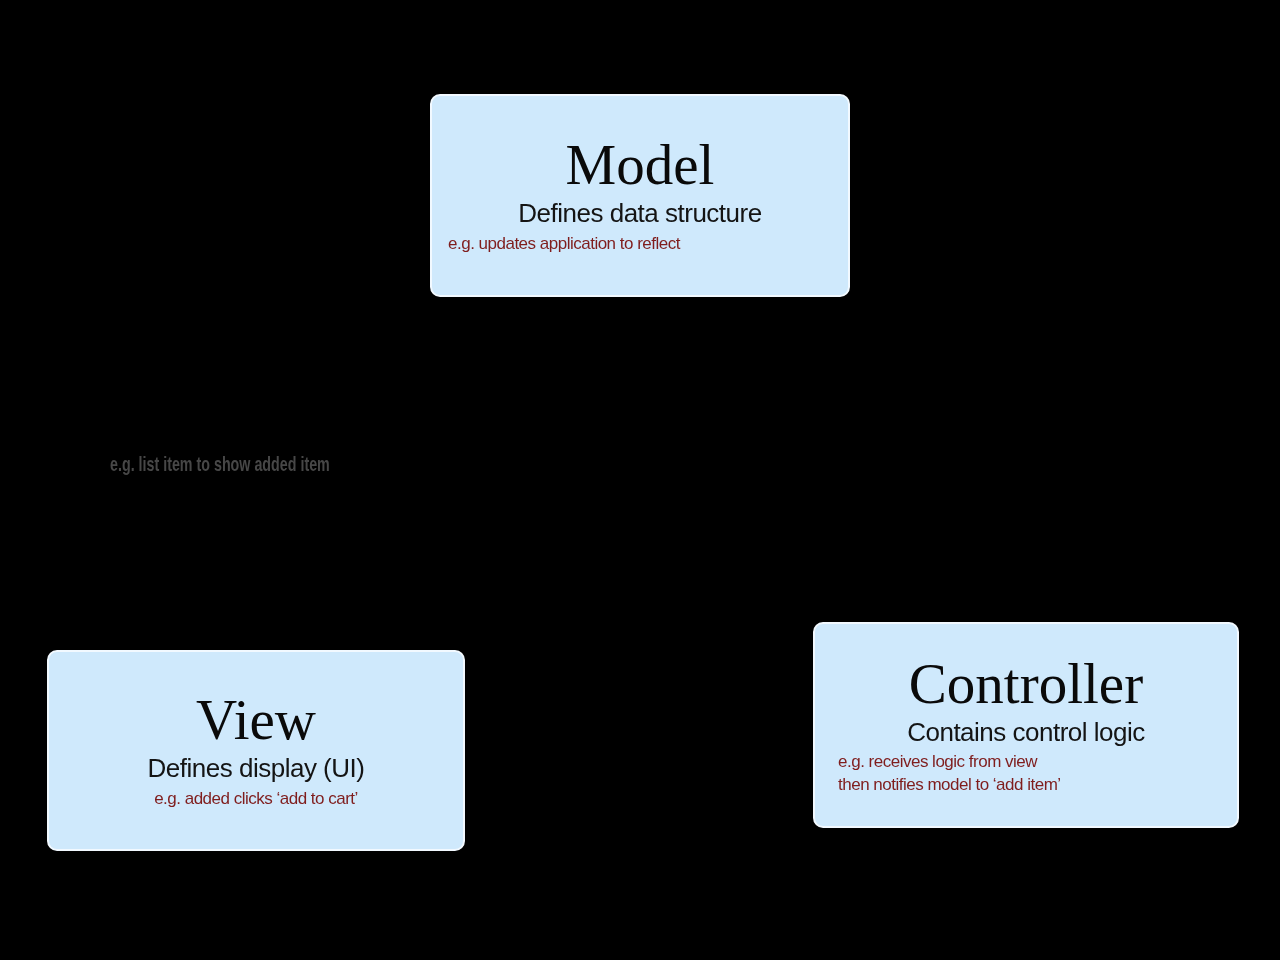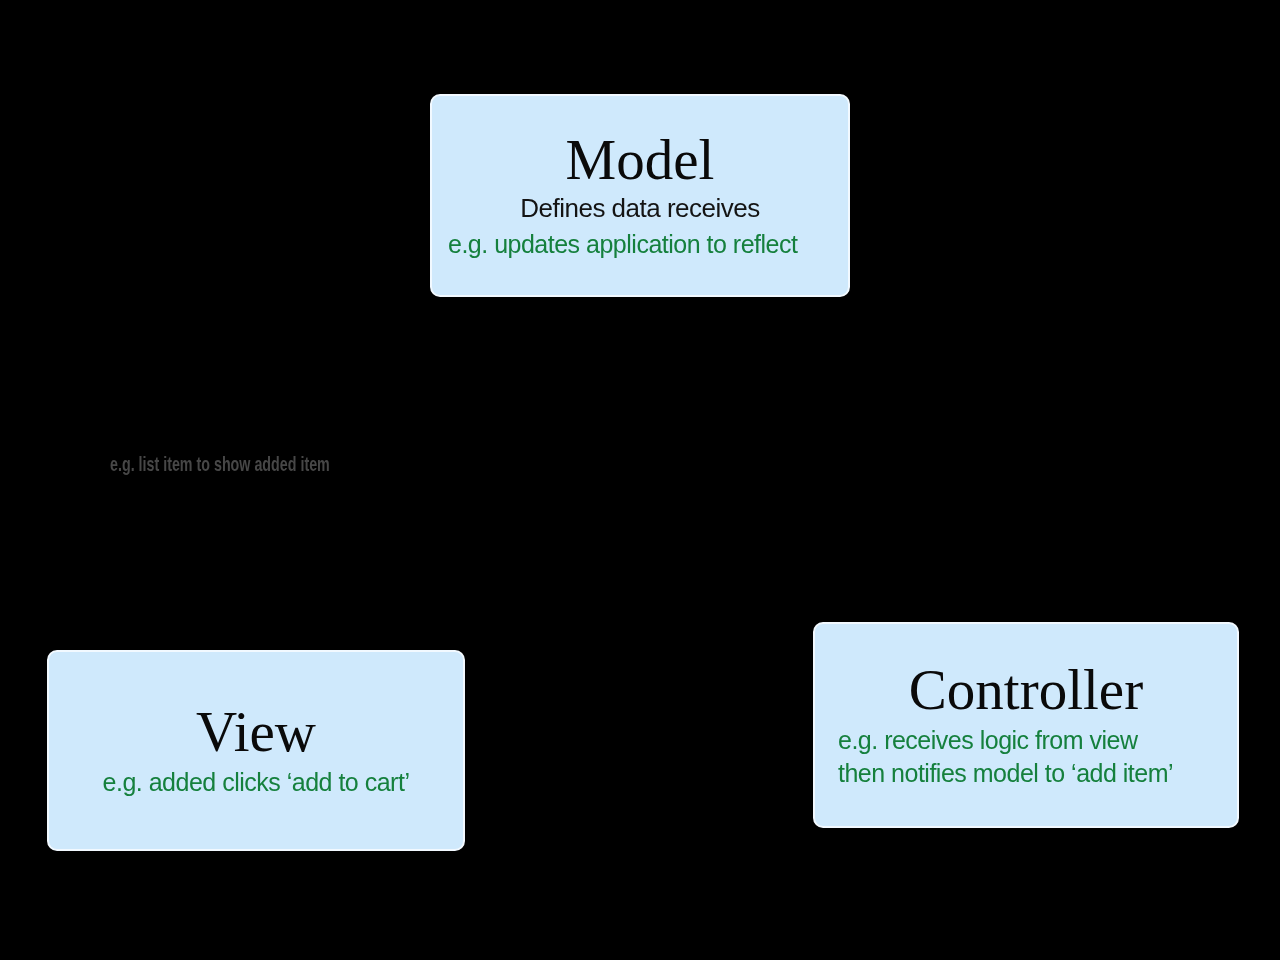--- a/index.html
+++ b/index.html
@@ -41,24 +41,24 @@
   .box-subtitle {
     font-size: 26px;
     line-height: 1.15;
     letter-spacing: -0.5px;
     color: #141414;
     text-align: center;
     white-space: nowrap;
     margin-top: 4px;
   }
   .box-example {
-    font-size: 25px;
+    font-size: 17px;
     line-height: 1.32;
     letter-spacing: -0.5px;
-    color: #15803d;
+    color: #7f1d1d;
     width: 100%;
     box-sizing: border-box;
     margin-top: 4px;
   }
   .box-model .box-example      { text-align: left;  padding: 0 16px; }
   .box-view .box-example       { text-align: center; padding: 0 8px; }
   .box-controller .box-example { text-align: left;  padding: 0 23px; }
 
   .edge-label {
     position: absolute;
@@ -73,36 +73,38 @@
     letter-spacing: 0;
   }
 </style>
 </head>
 <body>
 
 <div class="canvas">
 
   <div class="box box-model">
     <div class="box-title">Model</div>
-    <div class="box-subtitle">Defines data receives</div>
+    <div class="box-subtitle">Defines data structure</div>
     <div class="box-example">
       <div>e.g. updates application to reflect</div>
     </div>
   </div>
 
   <div class="edge-label">e.g. list item to show added item</div>
 
   <div class="box box-view">
     <div class="box-title">View</div>
+    <div class="box-subtitle">Defines display (UI)</div>
     <div class="box-example">
       <div>e.g. added clicks ‘add to cart’</div>
     </div>
   </div>
 
   <div class="box box-controller">
     <div class="box-title">Controller</div>
+    <div class="box-subtitle">Contains control logic</div>
     <div class="box-example">
       <div>e.g. receives logic from view</div>
       <div>then notifies model to ‘add item’</div>
     </div>
   </div>
 
 </div>
 
 </body></html>

